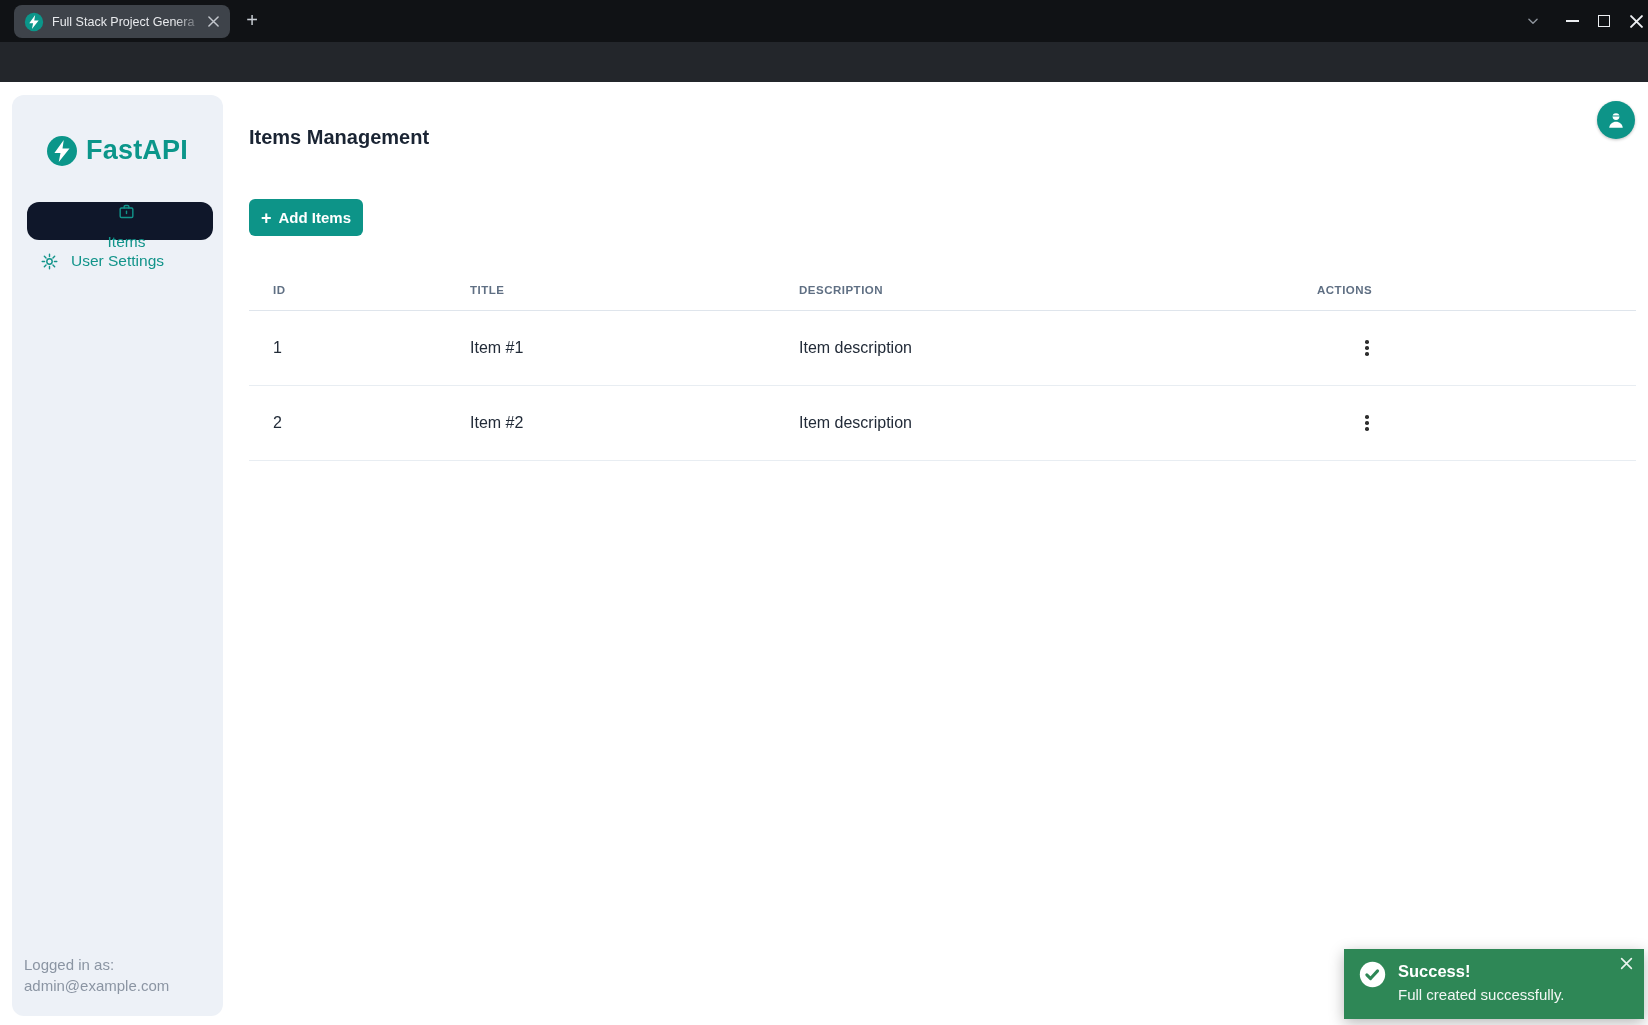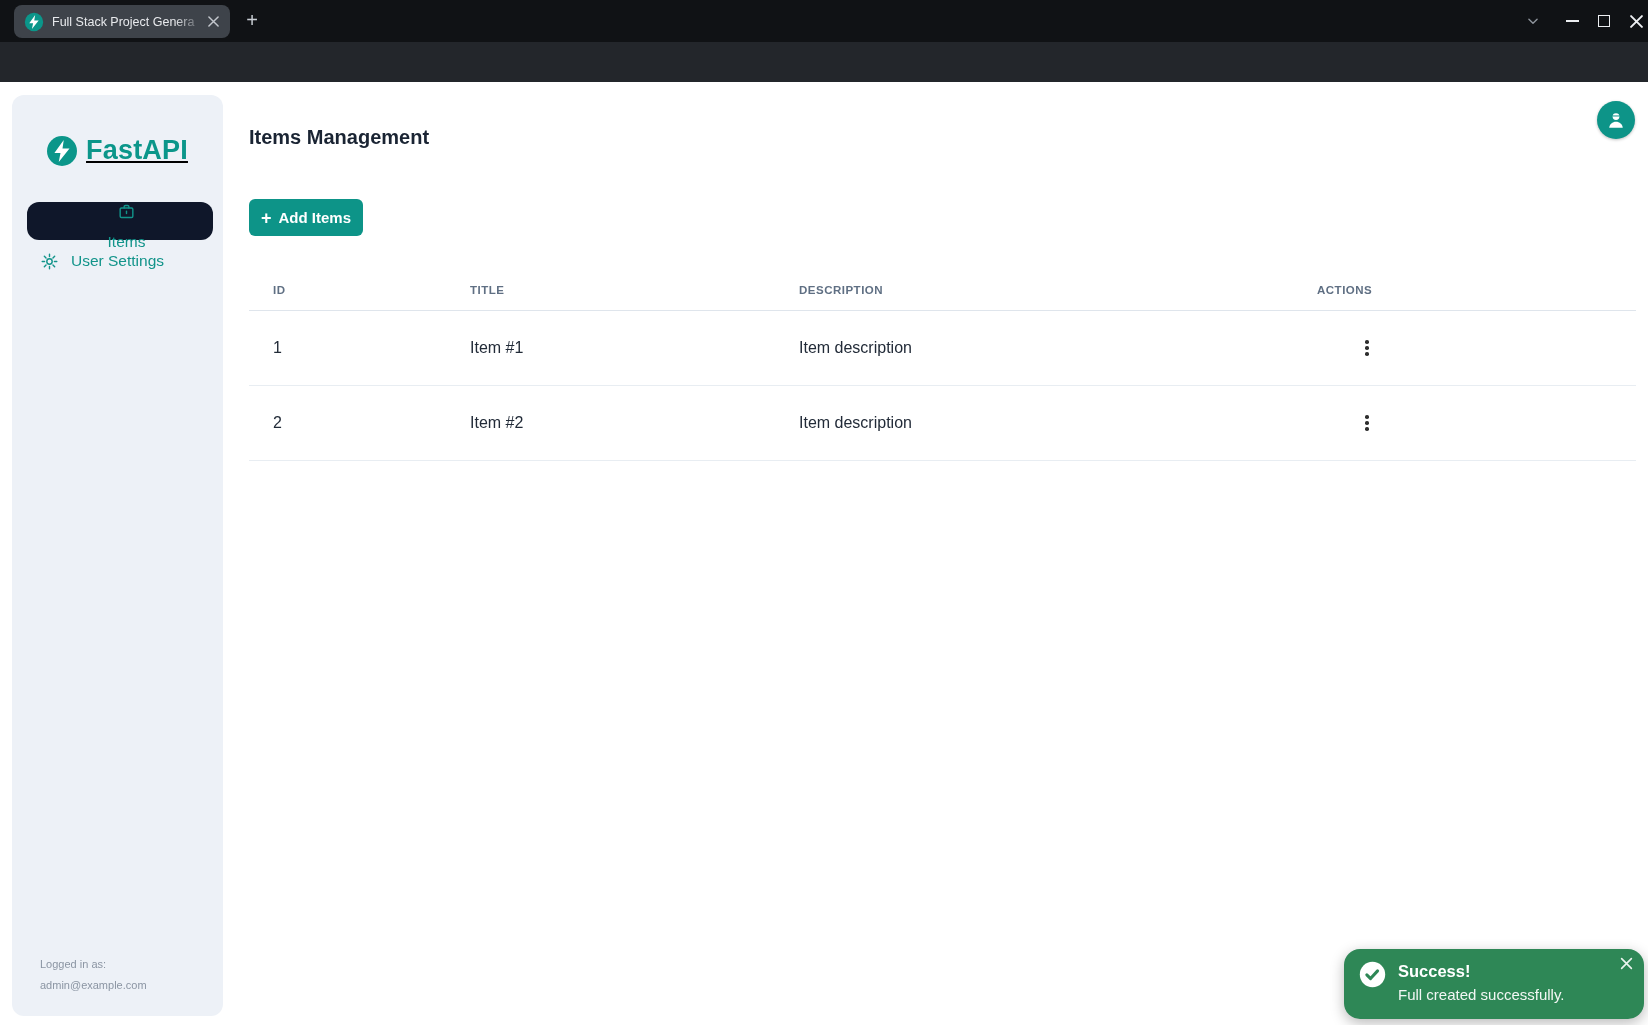--- a/index.html
+++ b/index.html
@@ -39,27 +39,27 @@
   .bat-wrap { position:relative; width:24px; height:24px; }
   .bat-badge { position:absolute; top:-4px; right:-5px; width:14px; height:14px; border-radius:50%;
                background:#e0262c; color:#fff; font-size:9px; font-weight:bold;
                display:flex; align-items:center; justify-content:center; }
 
   
   .page { position:absolute; left:0; top:82px; width:1648px; height:943px; background:#ffffff; }
 
   .sidebar { position:absolute; left:12px; top:13px; width:211px; height:921px;
              background:#edf1f7; border-radius:12px; }
-  .logo-row { display:flex; align-items:center; justify-content:center; gap:9px; margin-top:40px;text-decoration:underline; }
+  .logo-row { display:flex; align-items:center; justify-content:center; gap:9px; margin-top:40px; }
   .logo-text { font-size:27px; font-weight:bold; color:#0b968a; letter-spacing:0.2px; }
   .nav { margin-top:36px; display:flex; flex-direction:column; gap:2px; padding:0 10px 0 15px; }
   .nav-item { height:38px; border-radius:12px; display:flex; align-items:center; gap:12px;
               padding-left:13px; color:#12948a; font-size:15.5px; cursor:pointer; }
   .nav-item.active { background:#0f172a;flex-direction:column; }
-  .sb-footer { position:absolute; left:28px; bottom:20px; font-size:11px; color:#8b95a3; line-height:21px; }
+  .sb-footer { position:absolute; left:12px; bottom:20px; font-size:15px; color:#8b95a3; line-height:21px; }
 
   .page-title { position:absolute; left:249px; top:44px; font-size:20px; font-weight:bold; color:#1a2433; }
 
   .add-btn { position:absolute; left:249px; top:117px; width:114px; height:37px; background:#0d9488;
              border:none; border-radius:6px; color:#ffffff; display:flex; align-items:center; justify-content:center;
              gap:7px; cursor:pointer; }
   .add-btn .plus { font-size:18px; font-weight:bold; line-height:18px; }
   .add-btn .lbl { font-size:15px; font-weight:bold; }
 
   .table { position:absolute; left:249px; top:187px; width:1387px; }
@@ -70,21 +70,21 @@
   .t-body-row > div { padding-left:24px; }
   .kebab { width:24px; height:26px; margin-left:38px; background:none; border:none; cursor:pointer;
            display:flex; flex-direction:column; align-items:center; justify-content:center; gap:2.5px; }
   .kebab i { width:3.5px; height:3.5px; border-radius:50%; background:#2e2e2e; display:block; }
 
   .avatar-btn { position:absolute; left:1597px; top:19px; width:38px; height:38px; border-radius:50%;
                 background:#0d9488; border:none; cursor:pointer; display:flex; align-items:center;
                 justify-content:center; box-shadow:0 1px 3px rgba(0,0,0,0.25); }
 
   .toast { position:absolute; left:1344px; top:867px; width:300px; height:70px; background:#2e8756;
-           border-radius:16px; box-shadow:0 4px 14px rgba(0,0,0,0.28); color:#ffffff;
+           border-radius:0; box-shadow:0 4px 14px rgba(0,0,0,0.28); color:#ffffff;
            display:flex; align-items:flex-start; gap:11px; padding:11px 14px; }
   .toast-title { font-size:16.5px; font-weight:bold; line-height:23px; }
   .toast-msg { font-size:15px; line-height:24px; color:#f2f7f4; }
   .toast-close { position:absolute; top:5px; right:9px; width:18px; height:18px; background:none; border:none;
                  cursor:pointer; display:flex; align-items:center; justify-content:center; }
 </style>
 </head>
 <body>
 
 <div class="tabbar">

